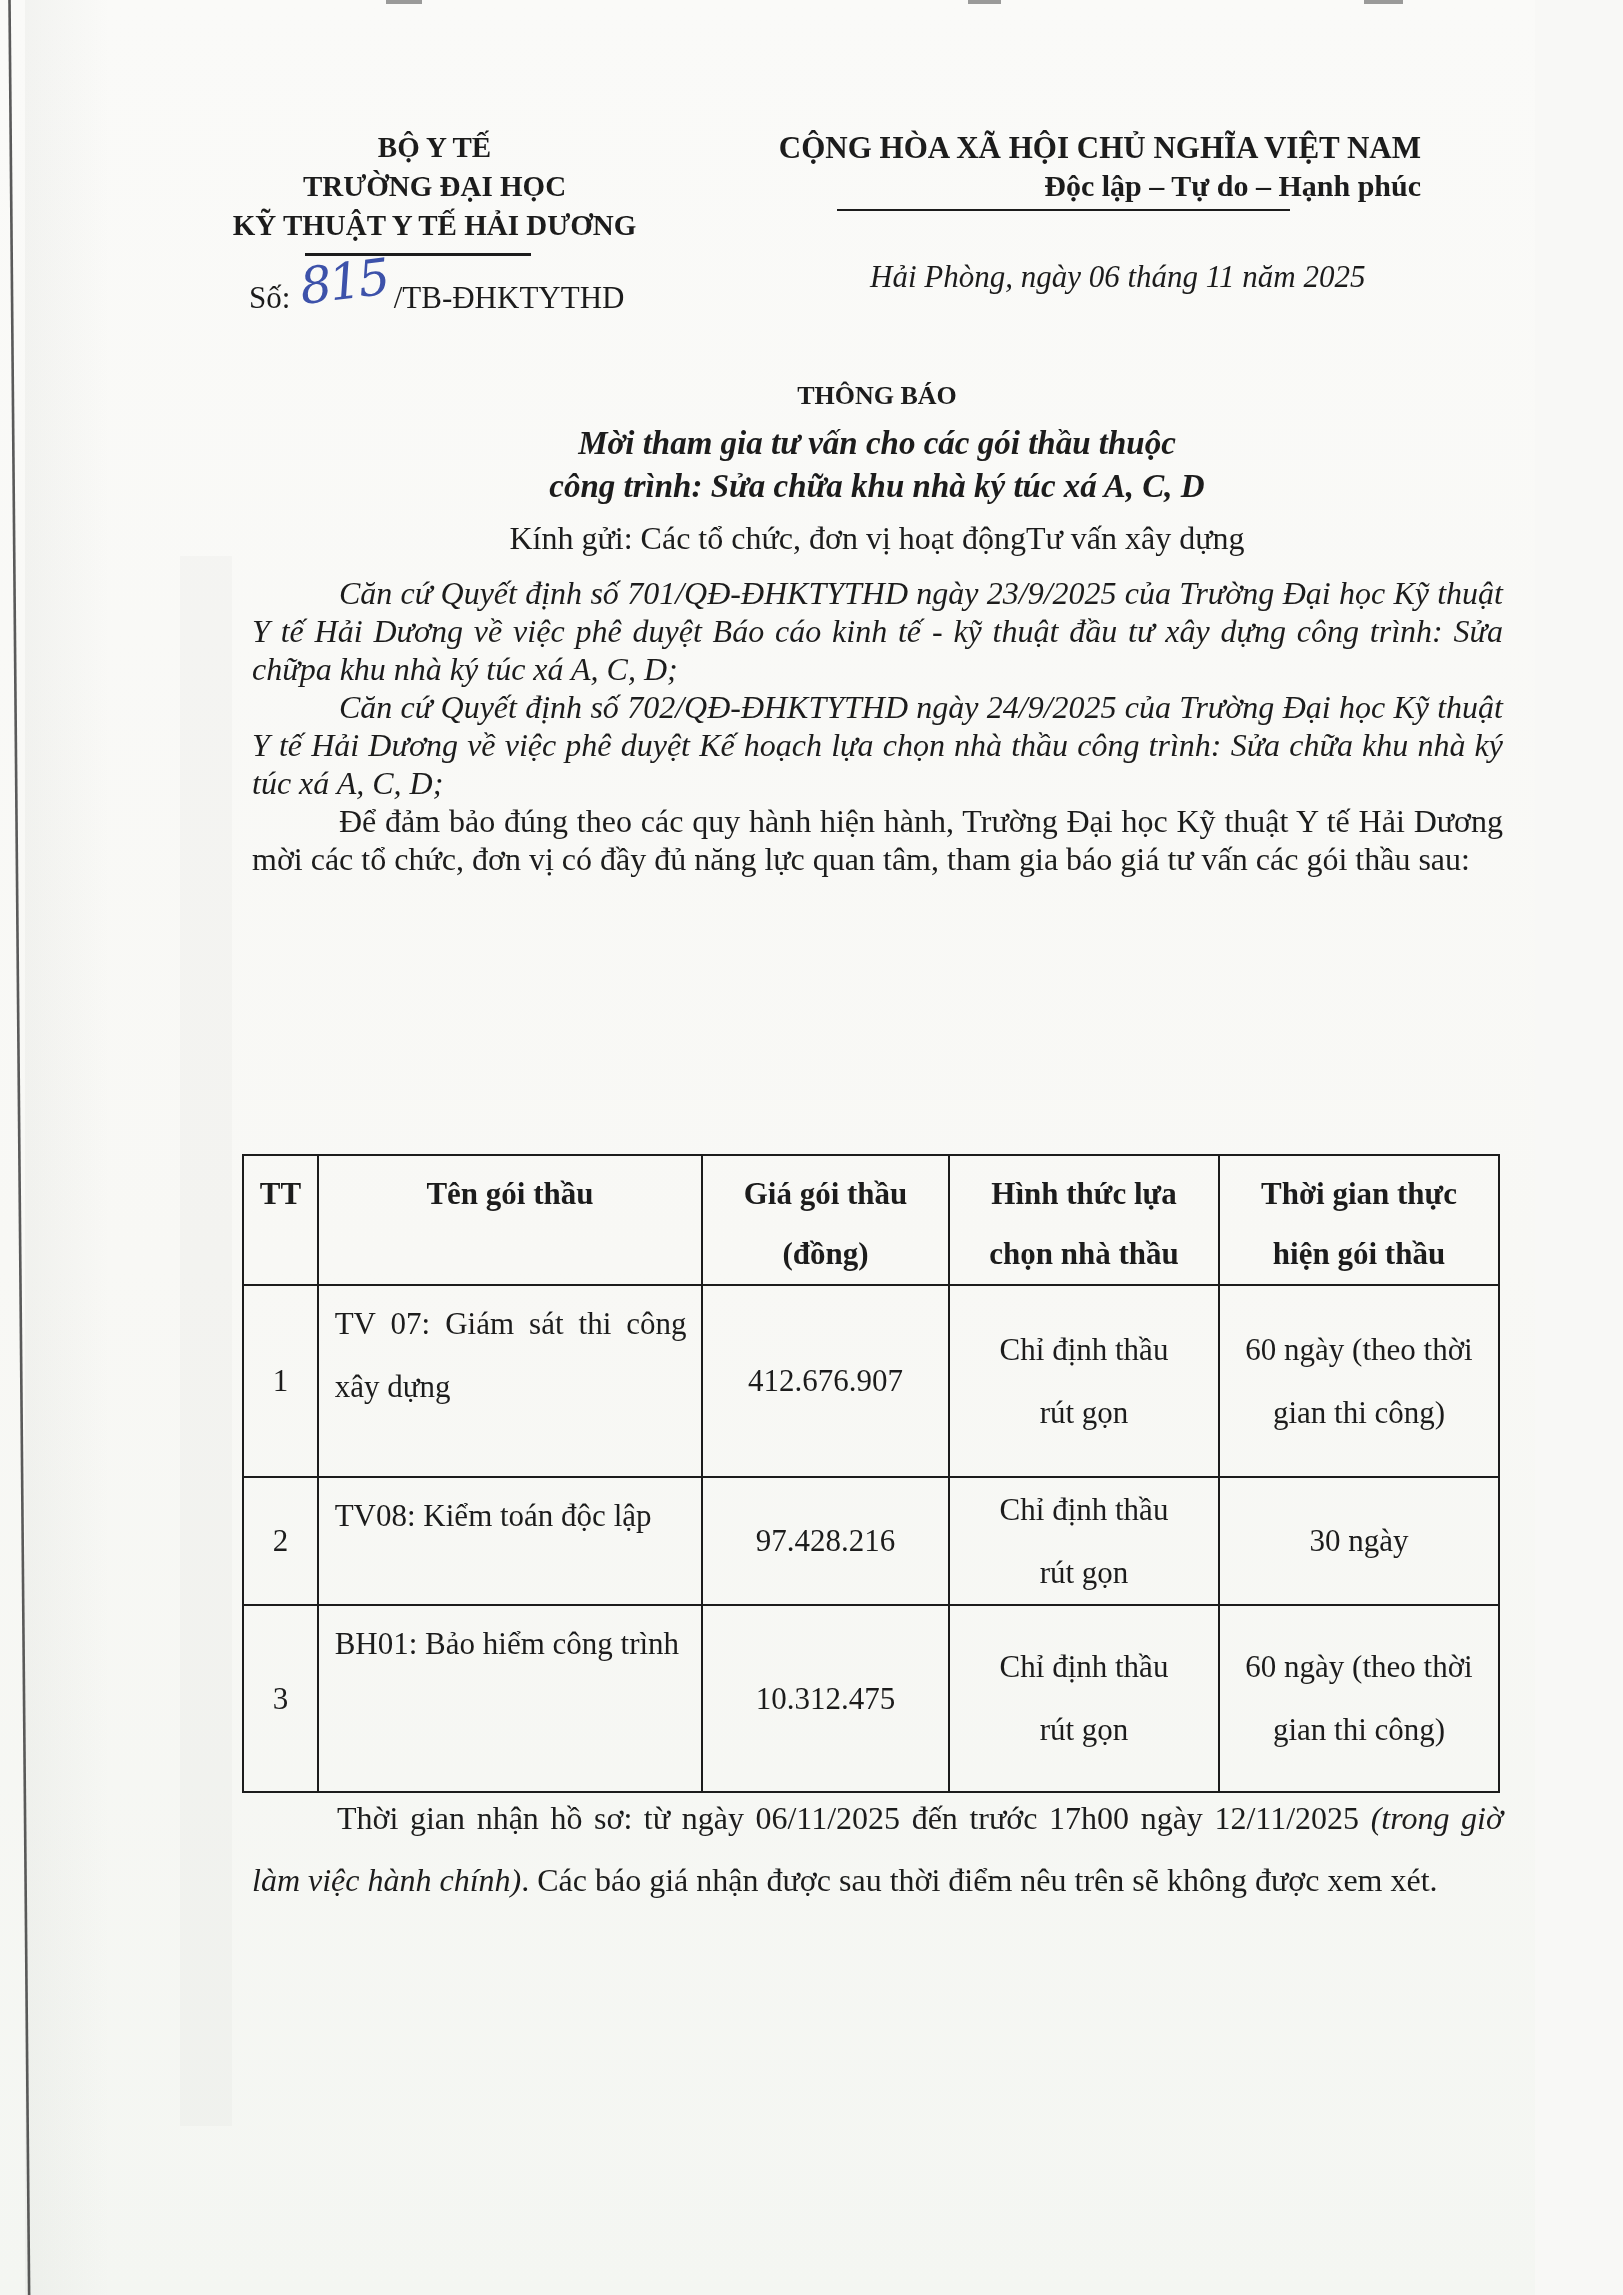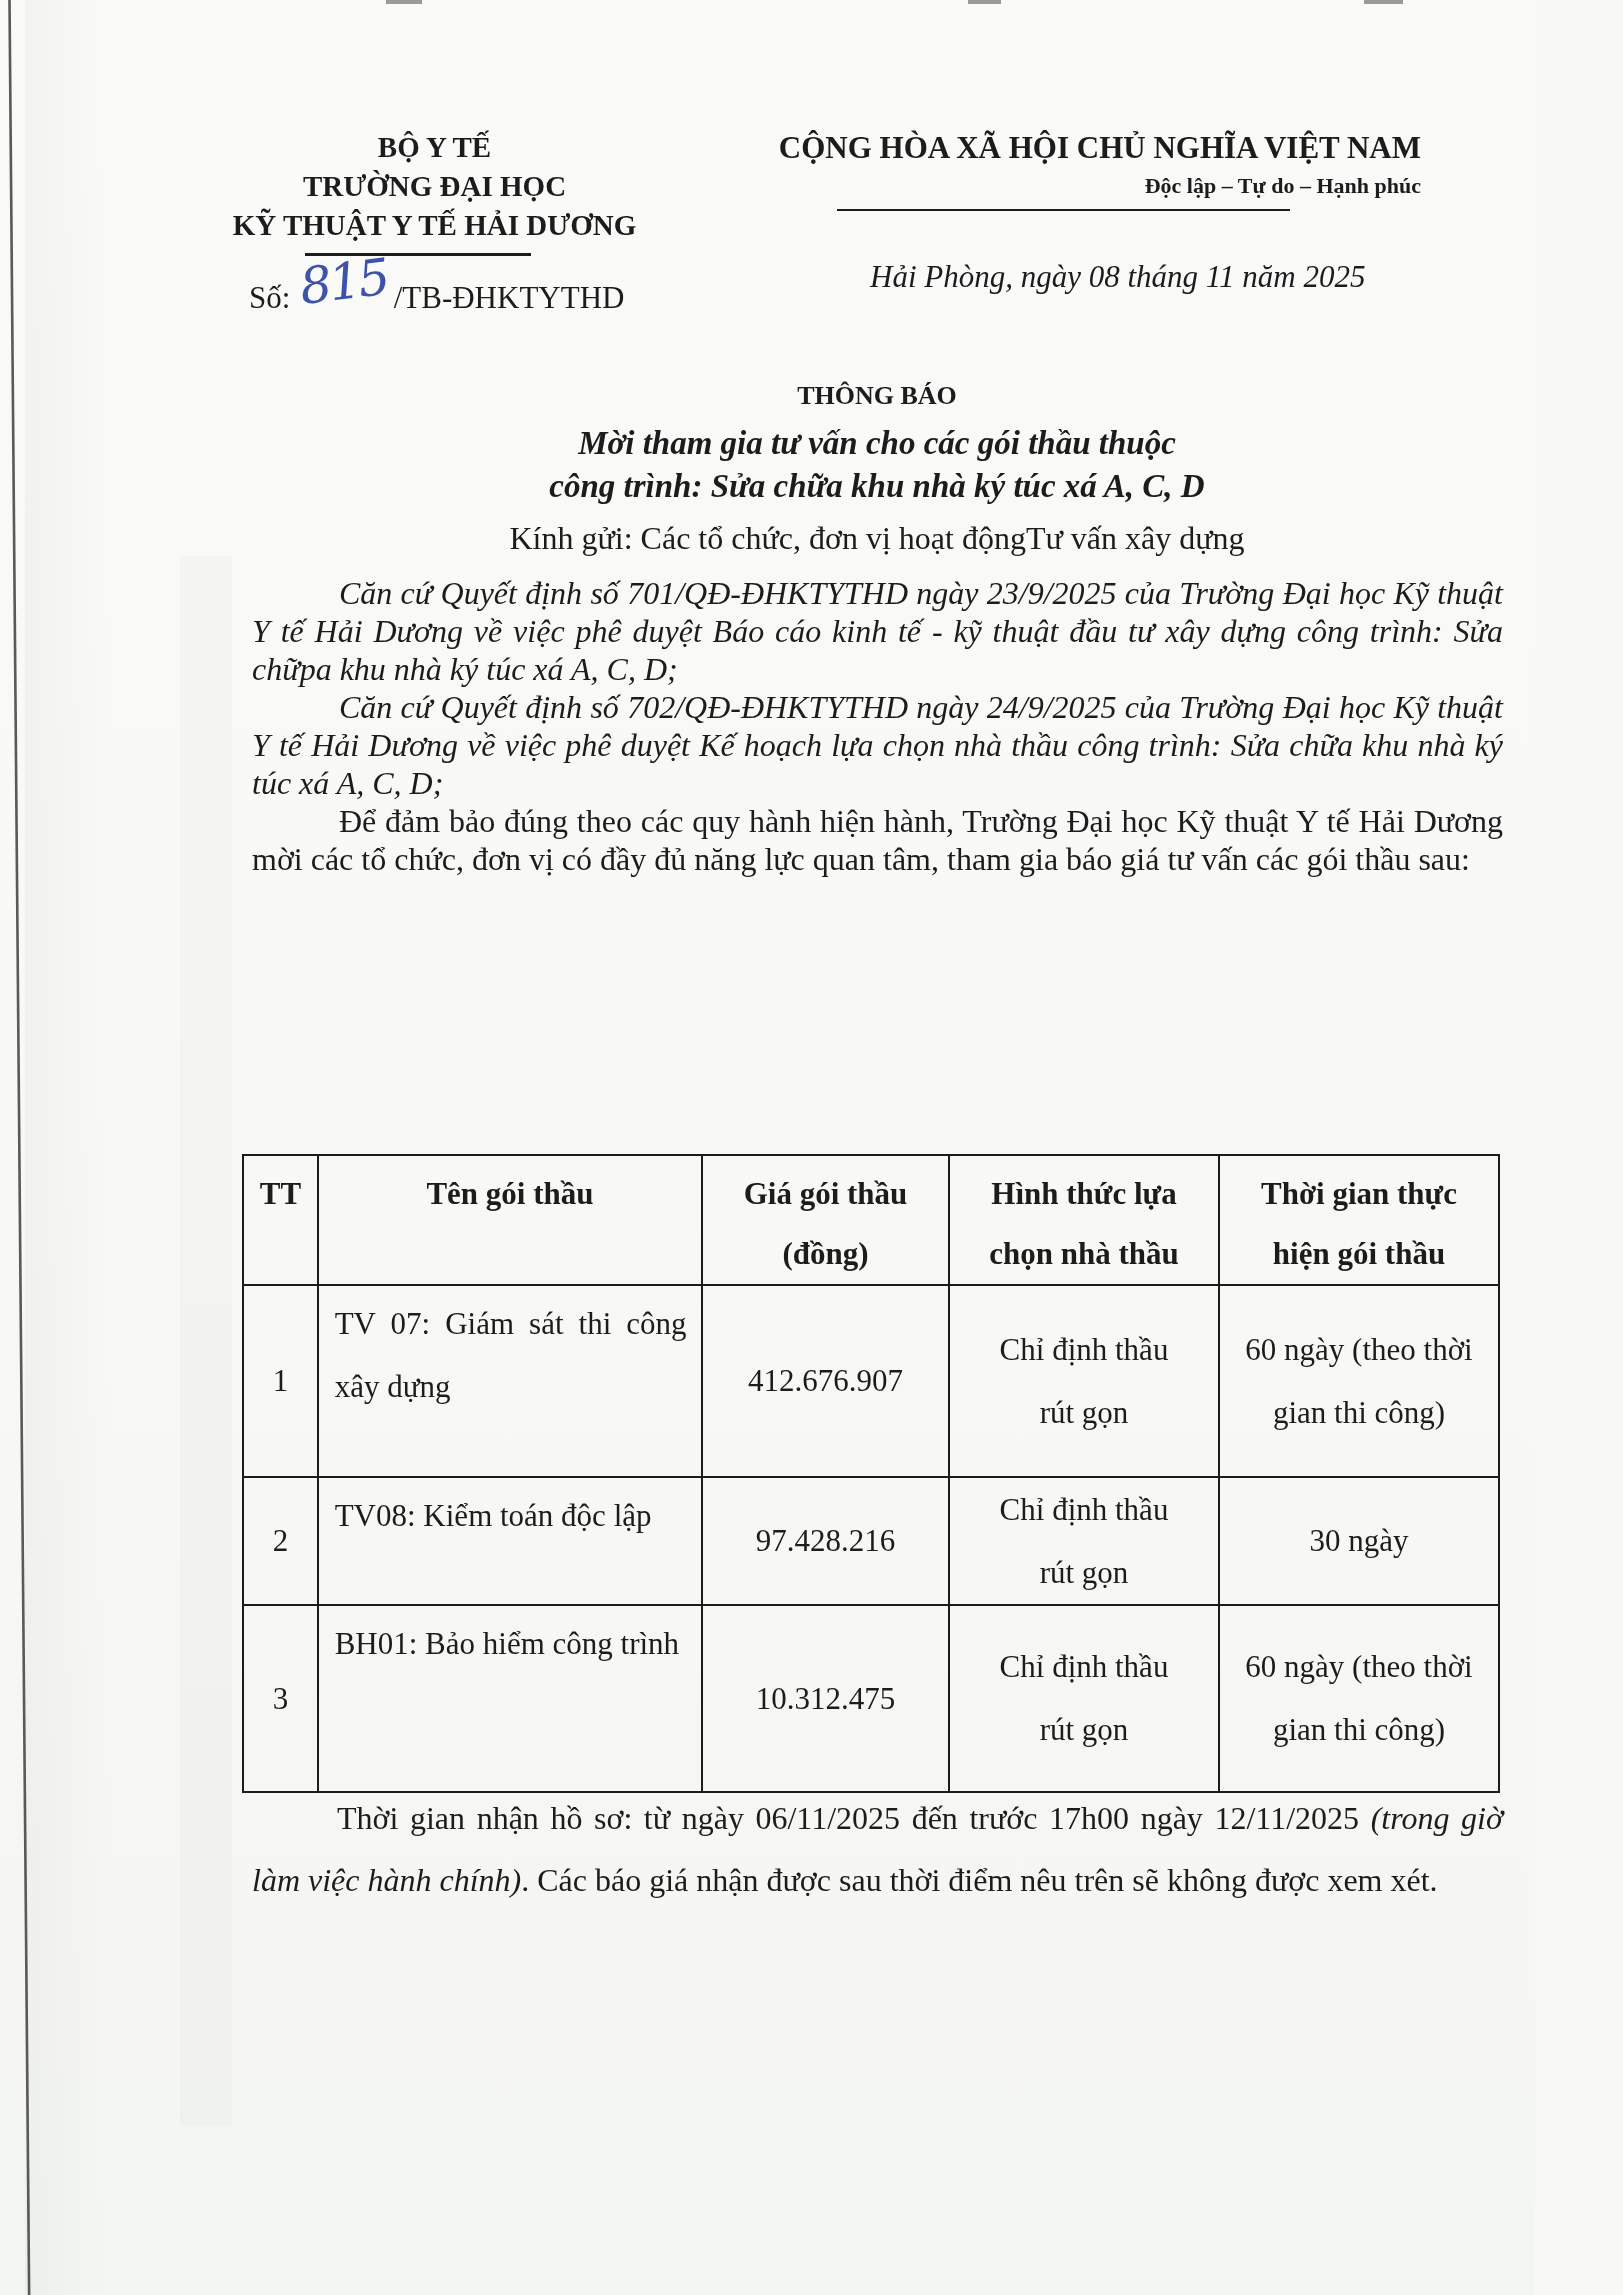--- a/index.html
+++ b/index.html
@@ -31,21 +31,21 @@
   .org-underline{left:305px;top:253px;width:226px;height:2.6px;background:var(--ink);}
   .doc-no{left:249px;top:262px;font-size:31px;white-space:nowrap;}
   .handwritten{
     display:inline-block;color:var(--handwriting-blue);
     font-family:"DejaVu Serif",serif;font-style:italic;font-size:50px;
     letter-spacing:-2.6px;transform:rotate(-7deg) translateY(-9.2px);
     margin:0 5.2px 0 10.5px;font-weight:normal;
   }
   .hdr-right{left:705px;top:128px;width:716px;text-align:right;}
   .motto-1{font-weight:bold;font-size:31px;line-height:39px;}
-  .motto-2{font-weight:bold;font-size:22px;line-height:38px;}
+  .motto-2{font-weight:bold;font-size:30px;line-height:38px;}
   .motto-underline{width:453px;height:2.6px;background:var(--ink);margin:3.9px auto 0 auto;}
   .place-date{left:870px;top:259px;font-style:italic;font-size:31px;white-space:nowrap;}
 
   
   .t-center{left:249px;width:1256px;text-align:center;}
   .notice-title{top:381px;font-weight:bold;font-size:26px;}
   .notice-sub1{top:425px;font-weight:bold;font-style:italic;font-size:33px;}
   .notice-sub2{top:468px;font-weight:bold;font-style:italic;font-size:33px;}
   .salutation{top:520px;font-size:32px;}
 
@@ -106,21 +106,21 @@
   <div class="abs org-underline"></div>
   <div class="abs doc-no">
     <span>Số:</span><span class="handwritten">815</span><span>/TB-ĐHKTYTHD</span>
   </div>
 
   <div class="abs hdr-right">
     <div class="motto-1">CỘNG HÒA XÃ HỘI CHỦ NGHĨA VIỆT NAM</div>
     <div class="motto-2">Độc lập – Tự do – Hạnh phúc</div>
     <div class="motto-underline"></div>
   </div>
-  <div class="abs place-date">Hải Phòng, ngày 08 tháng 11 năm 2025</div>
+  <div class="abs place-date">Hải Phòng, ngày 06 tháng 11 năm 2025</div>
 
   <div class="abs t-center notice-title">THÔNG BÁO</div>
   <div class="abs t-center notice-sub1">Mời tham gia tư vấn cho các gói thầu thuộc</div>
   <div class="abs t-center notice-sub2">công trình: Sửa chữa khu nhà ký túc xá A, C, D</div>
   <div class="abs t-center salutation">Kính gửi: Các tổ chức, đơn vị hoạt độngTư vấn xây dựng</div>
 
   <div class="abs body-text">
     <p class="italic">Căn cứ Quyết định số 701/QĐ-ĐHKTYTHD ngày 23/9/2025 của Trường Đại học Kỹ thuật Y tế Hải Dương về việc phê duyệt Báo cáo kinh tế - kỹ thuật đầu tư xây dựng công trình: Sửa chữpa khu nhà ký túc xá A, C, D;</p>
     <p class="italic">Căn cứ Quyết định số 702/QĐ-ĐHKTYTHD ngày 24/9/2025 của Trường Đại học Kỹ thuật Y tế Hải Dương về việc phê duyệt Kế hoạch lựa chọn nhà thầu công trình: Sửa chữa khu nhà ký túc xá A, C, D;</p>
     <p>Để đảm bảo đúng theo các quy hành hiện hành, Trường Đại học Kỹ thuật Y tế Hải Dương mời các tổ chức, đơn vị có đầy đủ năng lực quan tâm, tham gia báo giá tư vấn các gói thầu sau:</p>

